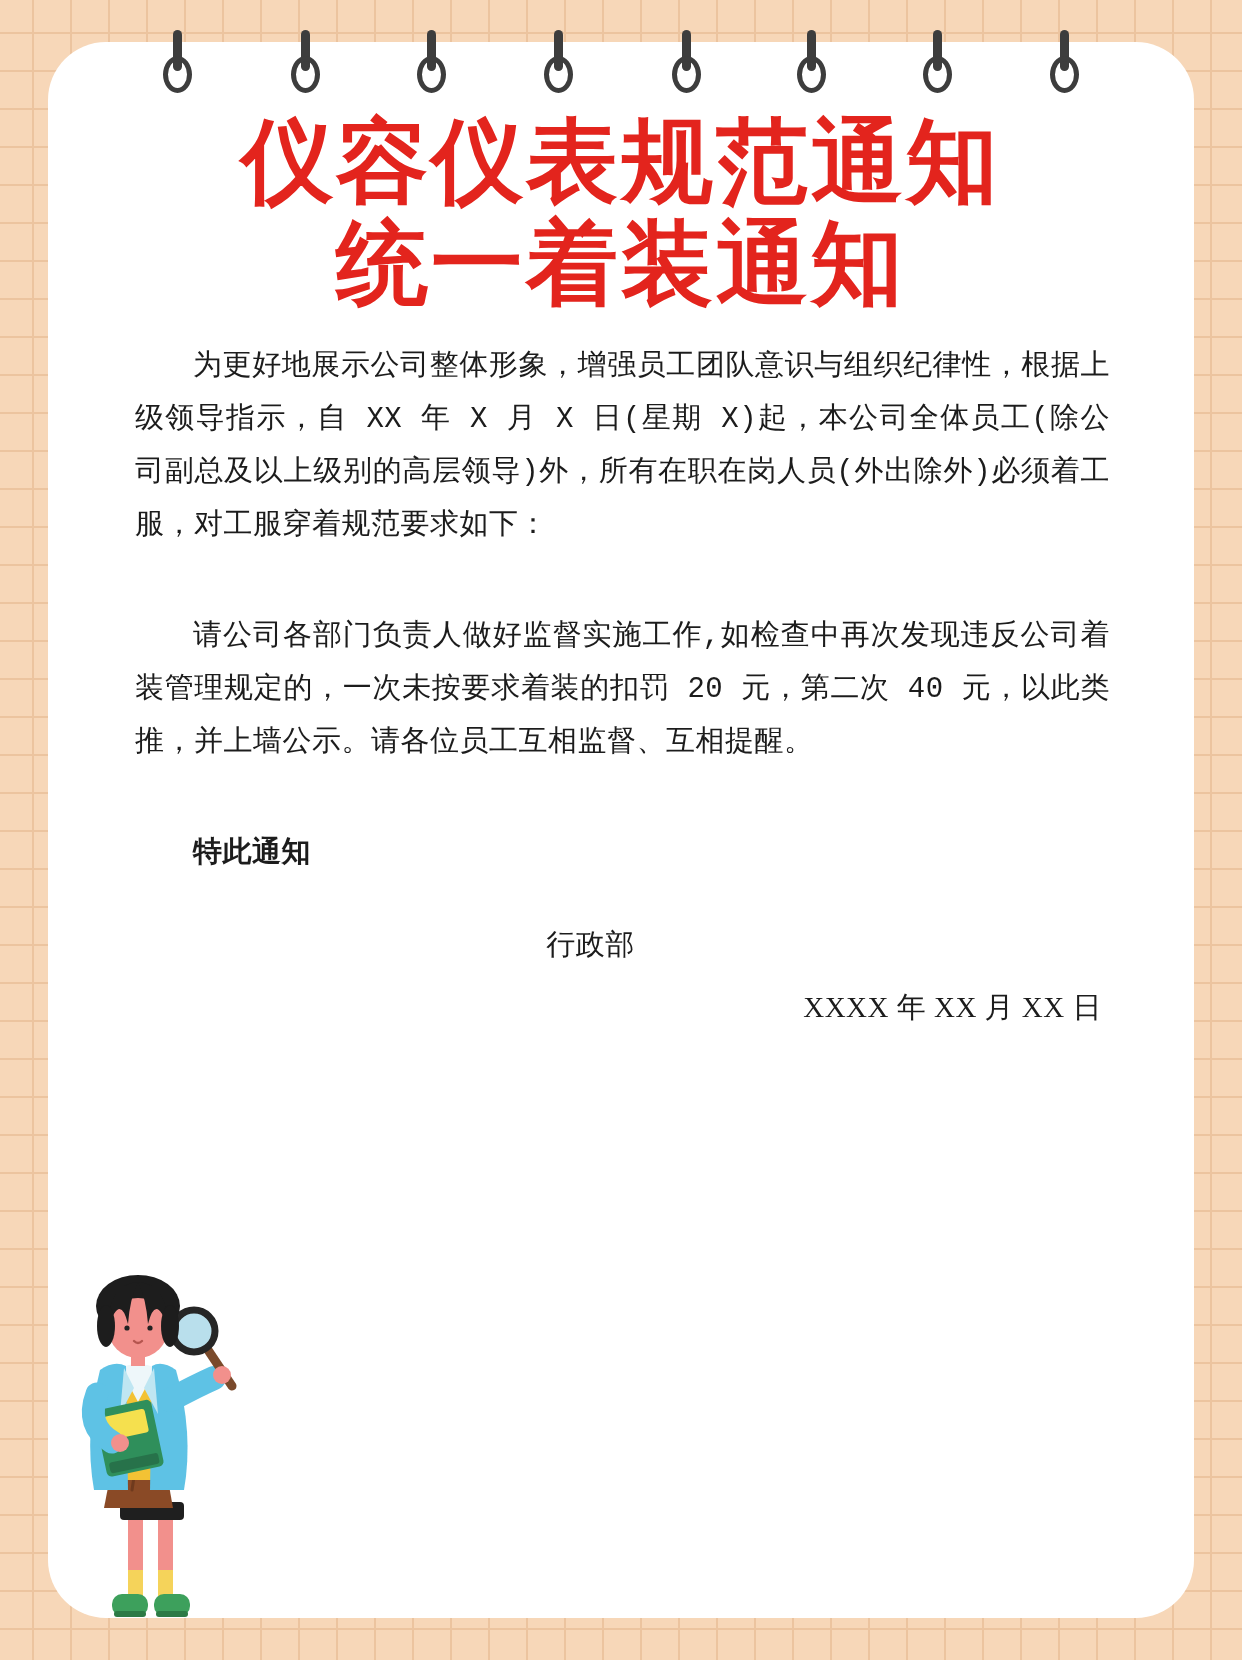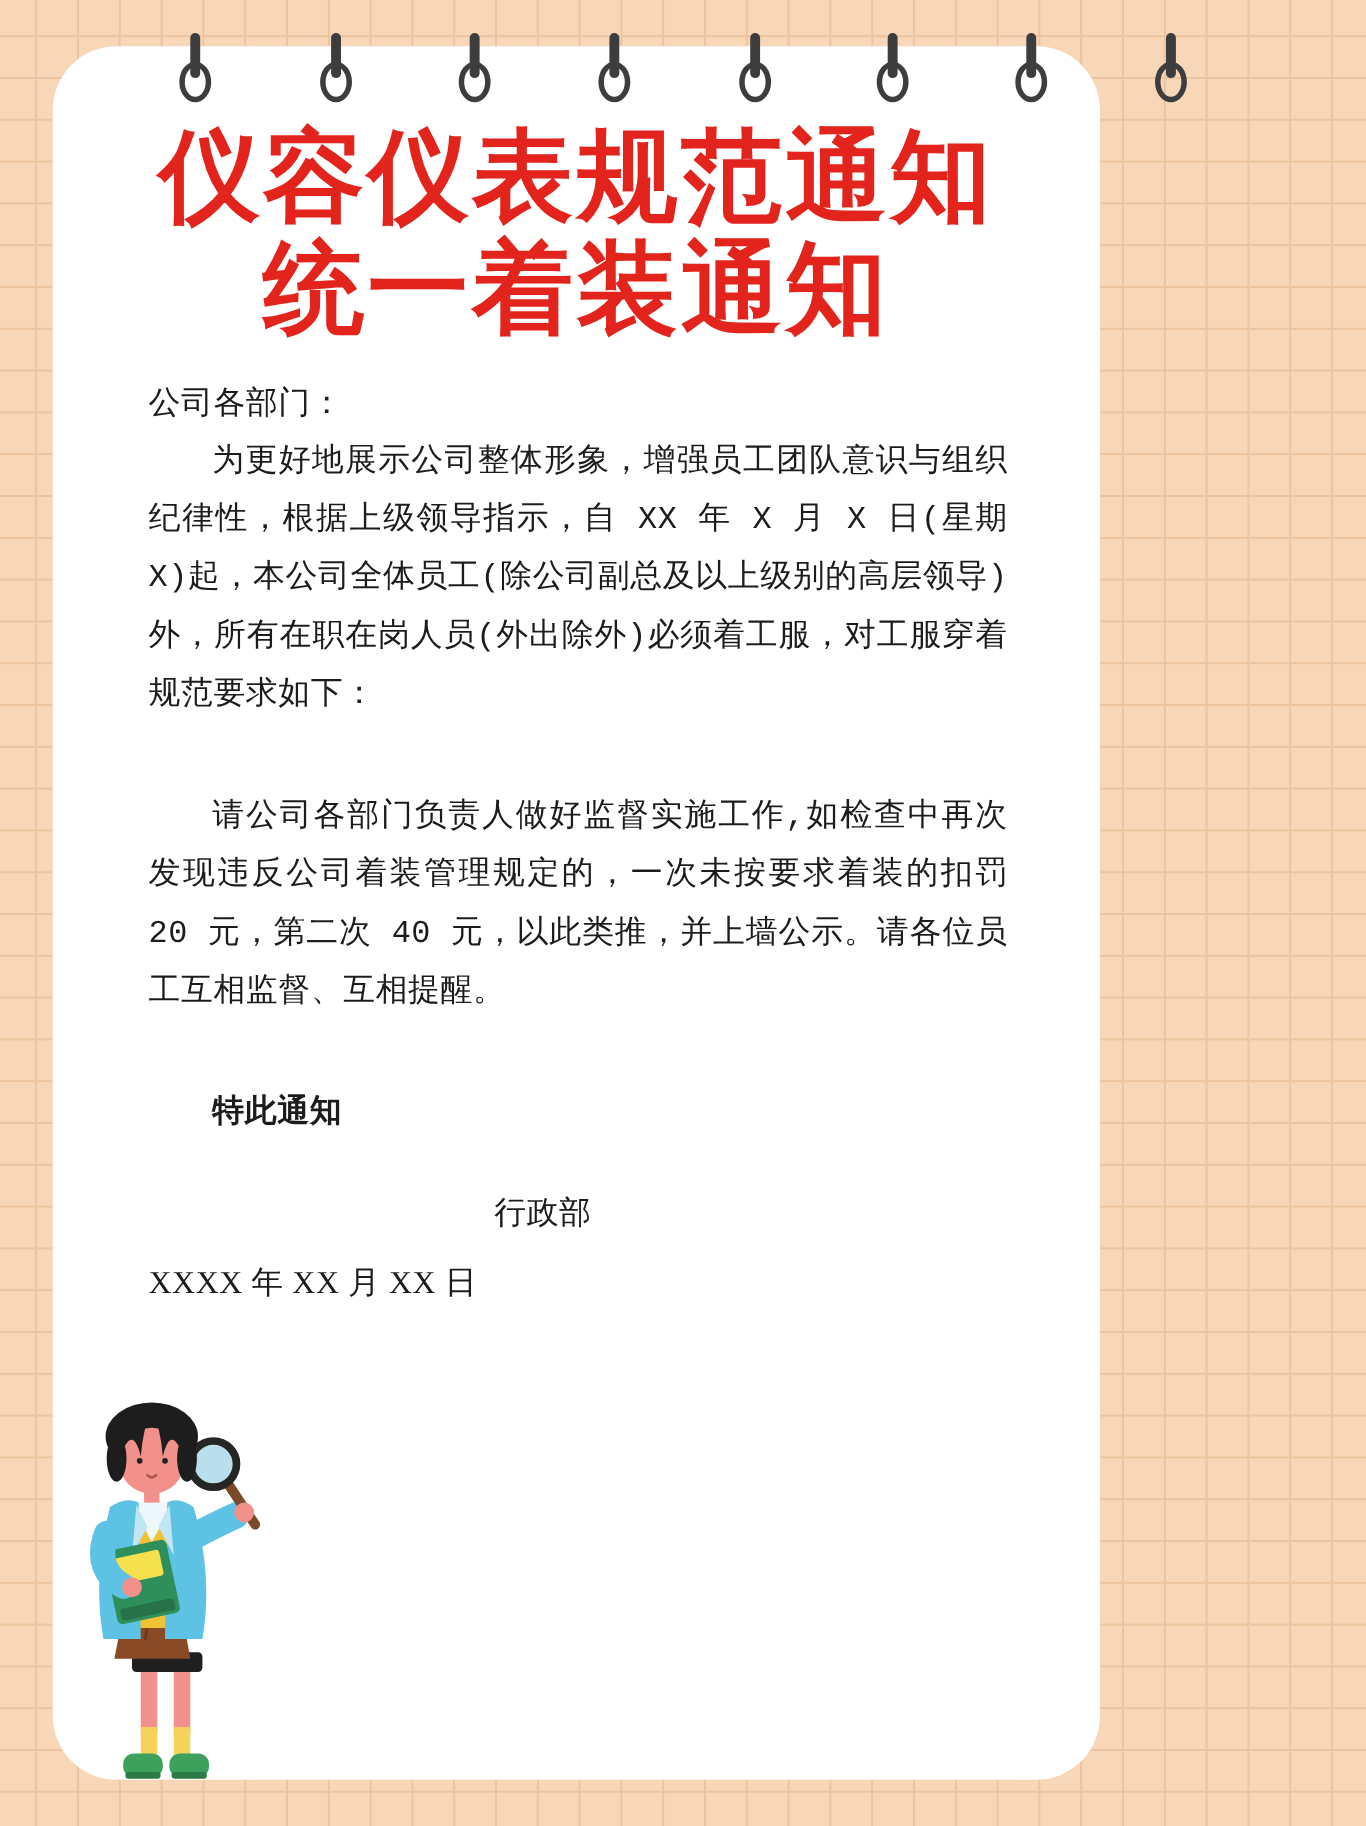--- a/index.html
+++ b/index.html
@@ -12,21 +12,21 @@
       linear-gradient(#ecc49f 2px, transparent 2px),
       linear-gradient(90deg, #ecc49f 2px, transparent 2px);
     background-size: 38px 38px;
     background-position: -6px -6px;
     font-family: "Liberation Serif", serif;
   }
 
   .card {
     position: absolute;
     left: 48px; top: 42px;
-    width: 952px; height: 1576px;
+    width: 1146px; height: 1576px;
     background: #ffffff;
     border-radius: 58px;
     z-index: 1;
   }
 
   
   .ring { position: absolute; top: 30px; width: 30px; height: 64px; z-index: 3; }
   .ring .bar {
     position: absolute; left: 10px; top: 0;
     width: 9px; height: 41px;
@@ -67,41 +67,40 @@
     color: #1c1c1c;
     text-align: justify;
     letter-spacing: 0.5px;
   }
   .indent { text-indent: 2em; font-family: Liberation Mono, monospace; }
   .rules { margin-top: 6px; }
   .rule { margin-left: 2em; }
   .p-supervision { margin-top: 58px; }
   .closing { margin-top: 56px; text-indent: 2em; font-weight: bold; }
   .sig-dept { margin-top: 40px; text-align: center; padding-right: 64px; }
-  .sig-date { margin-top: 10px; padding-right: 8px; }
+  .sig-date { margin-top: 10px; text-align: right; padding-right: 8px; }
 
   .figure {
     position: absolute;
     left: 70px; top: 1228px;
     width: 245px; height: 392px;
     z-index: 4;
   }
 </style>
 </head>
 <body>
 
 <div class="card">
   <div class="title">
     <div>仪容仪表规范通知</div>
     <div>统一着装通知</div>
   </div>
 
 
   <div class="doc">
-    <div>公司各部门：</div>
     <div class="indent">为更好地展示公司整体形象，增强员工团队意识与组织纪律性，根据上级领导指示，自 XX 年 X 月 X 日(星期 X)起，本公司全体员工(除公司副总及以上级别的高层领导)外，所有在职在岗人员(外出除外)必须着工服，对工服穿着规范要求如下：</div>
 
 
     <div class="indent p-supervision">请公司各部门负责人做好监督实施工作,如检查中再次发现违反公司着装管理规定的，一次未按要求着装的扣罚 20 元，第二次 40 元，以此类推，并上墙公示。请各位员工互相监督、互相提醒。</div>
 
     <div class="closing">特此通知</div>
 
     <div class="sig-dept">行政部</div>
     <div class="sig-date">XXXX 年 XX 月 XX 日</div>
   </div>

